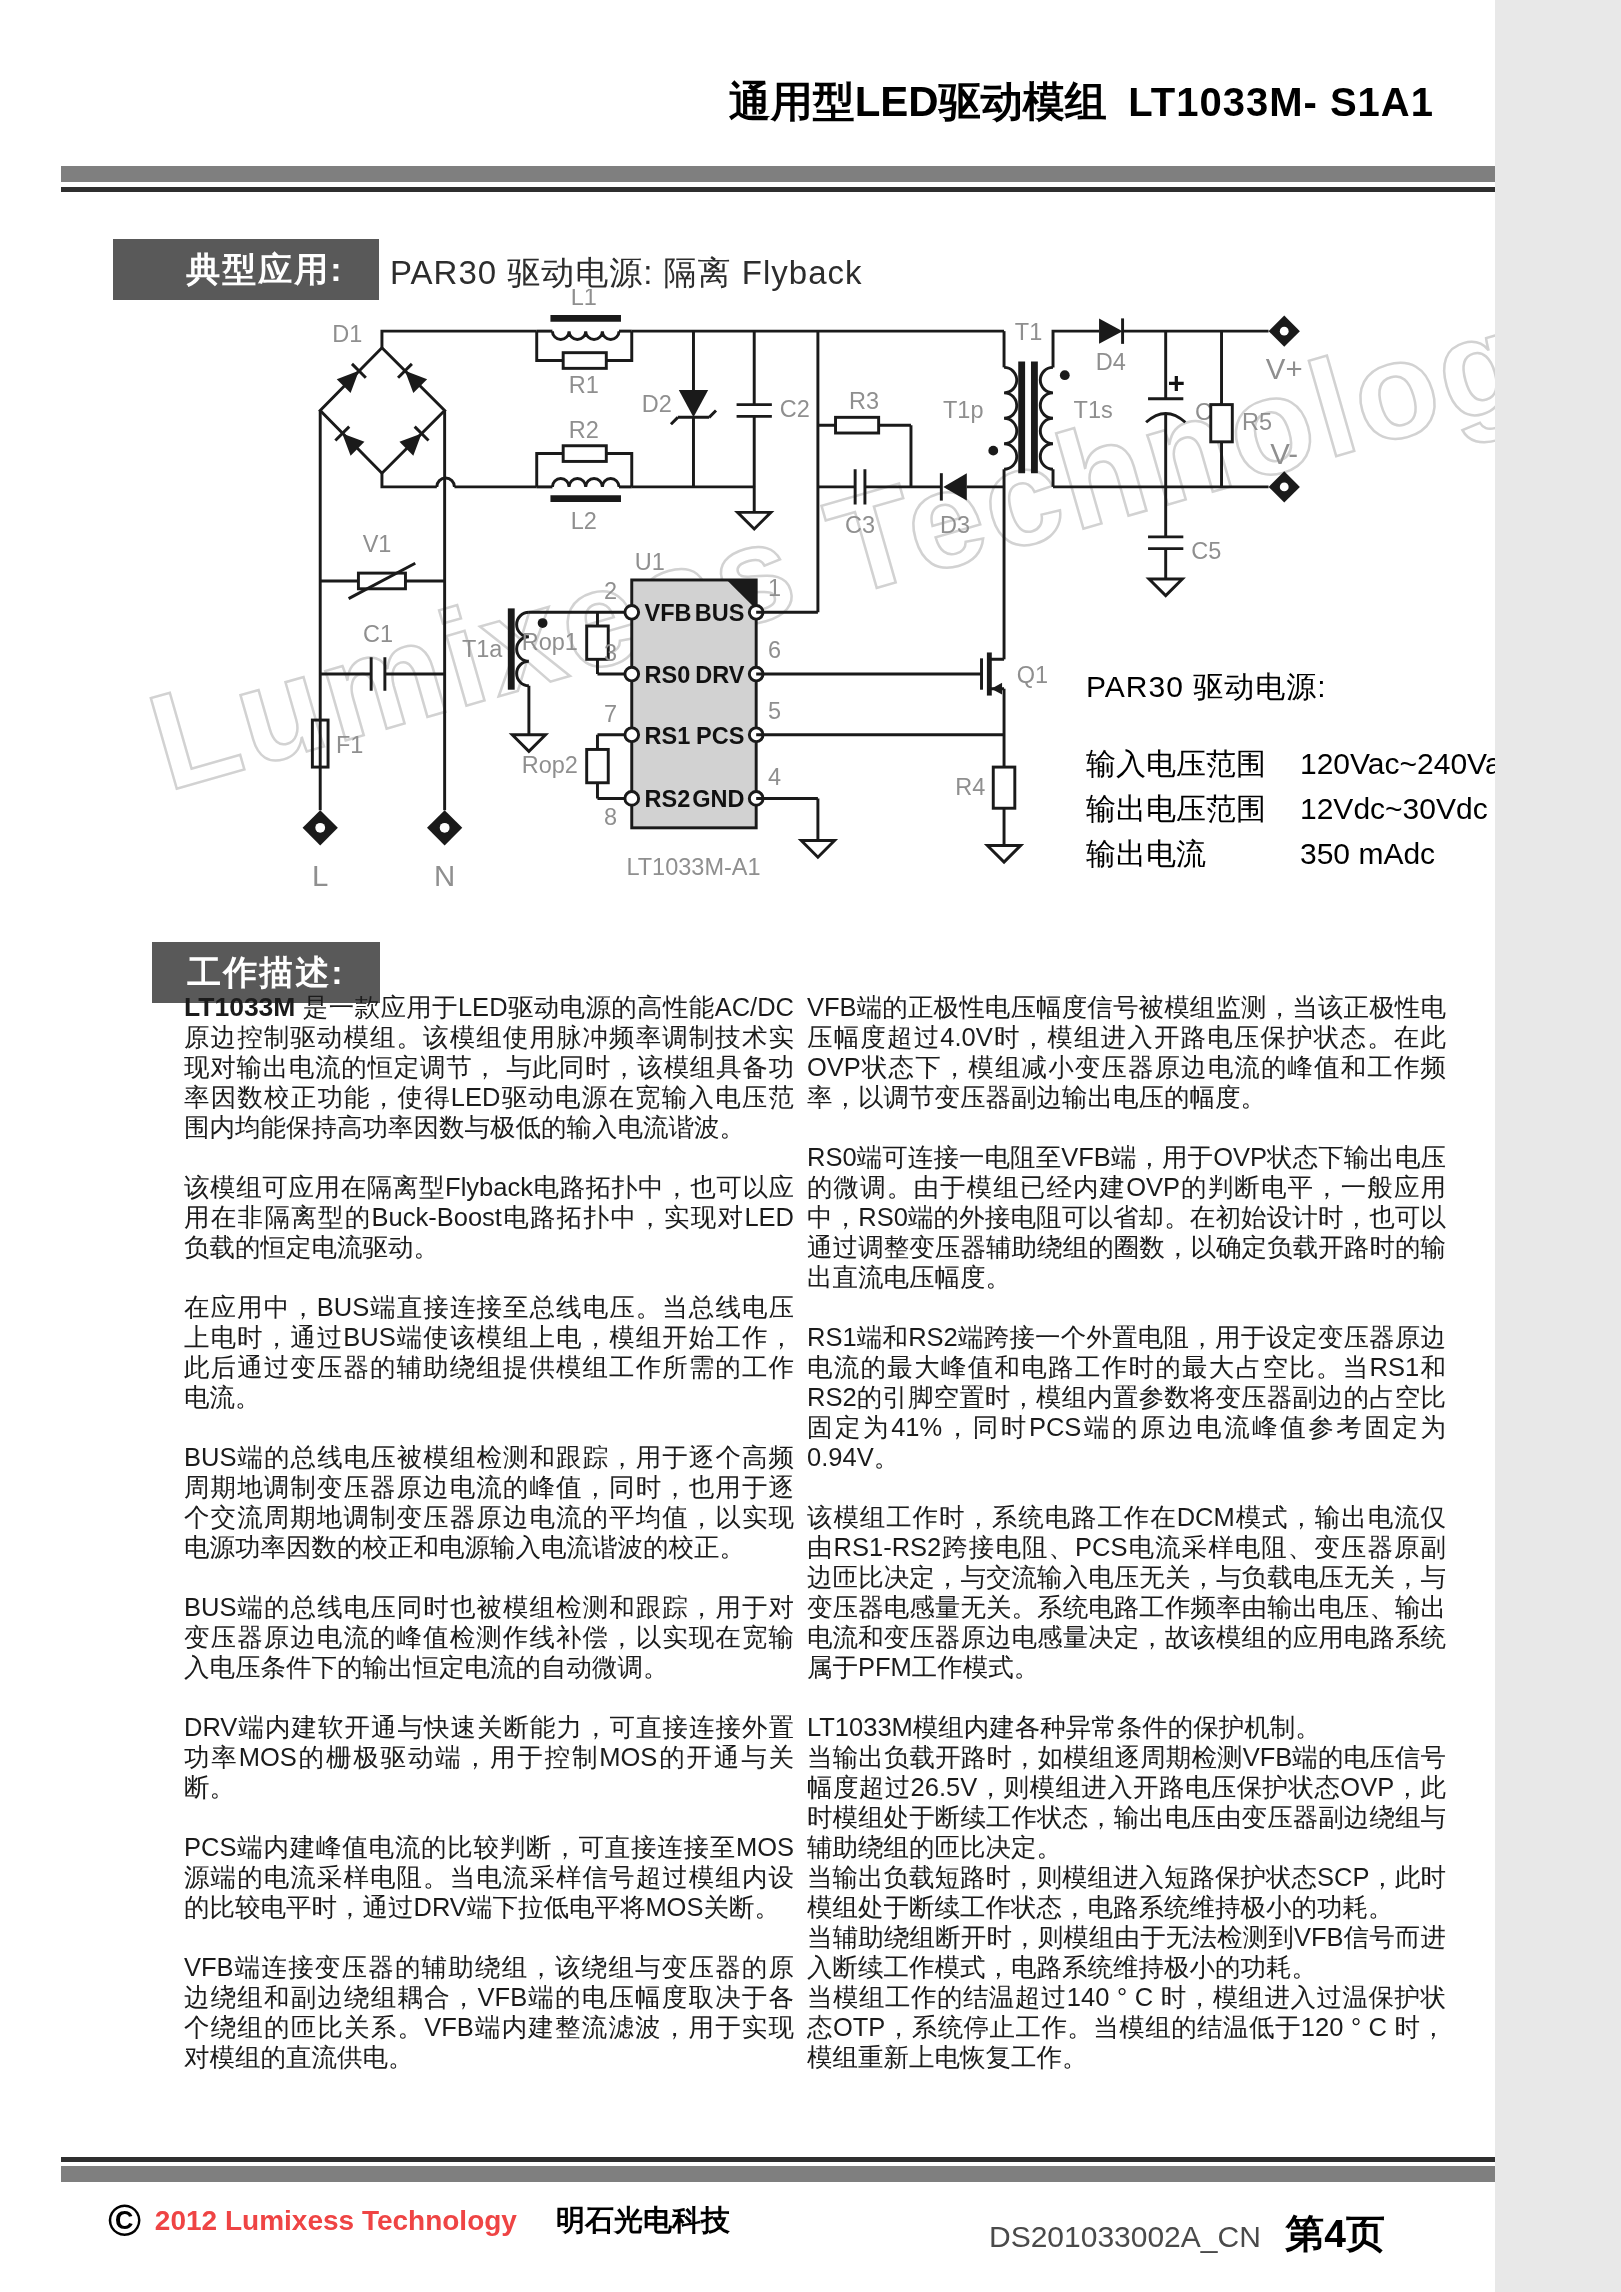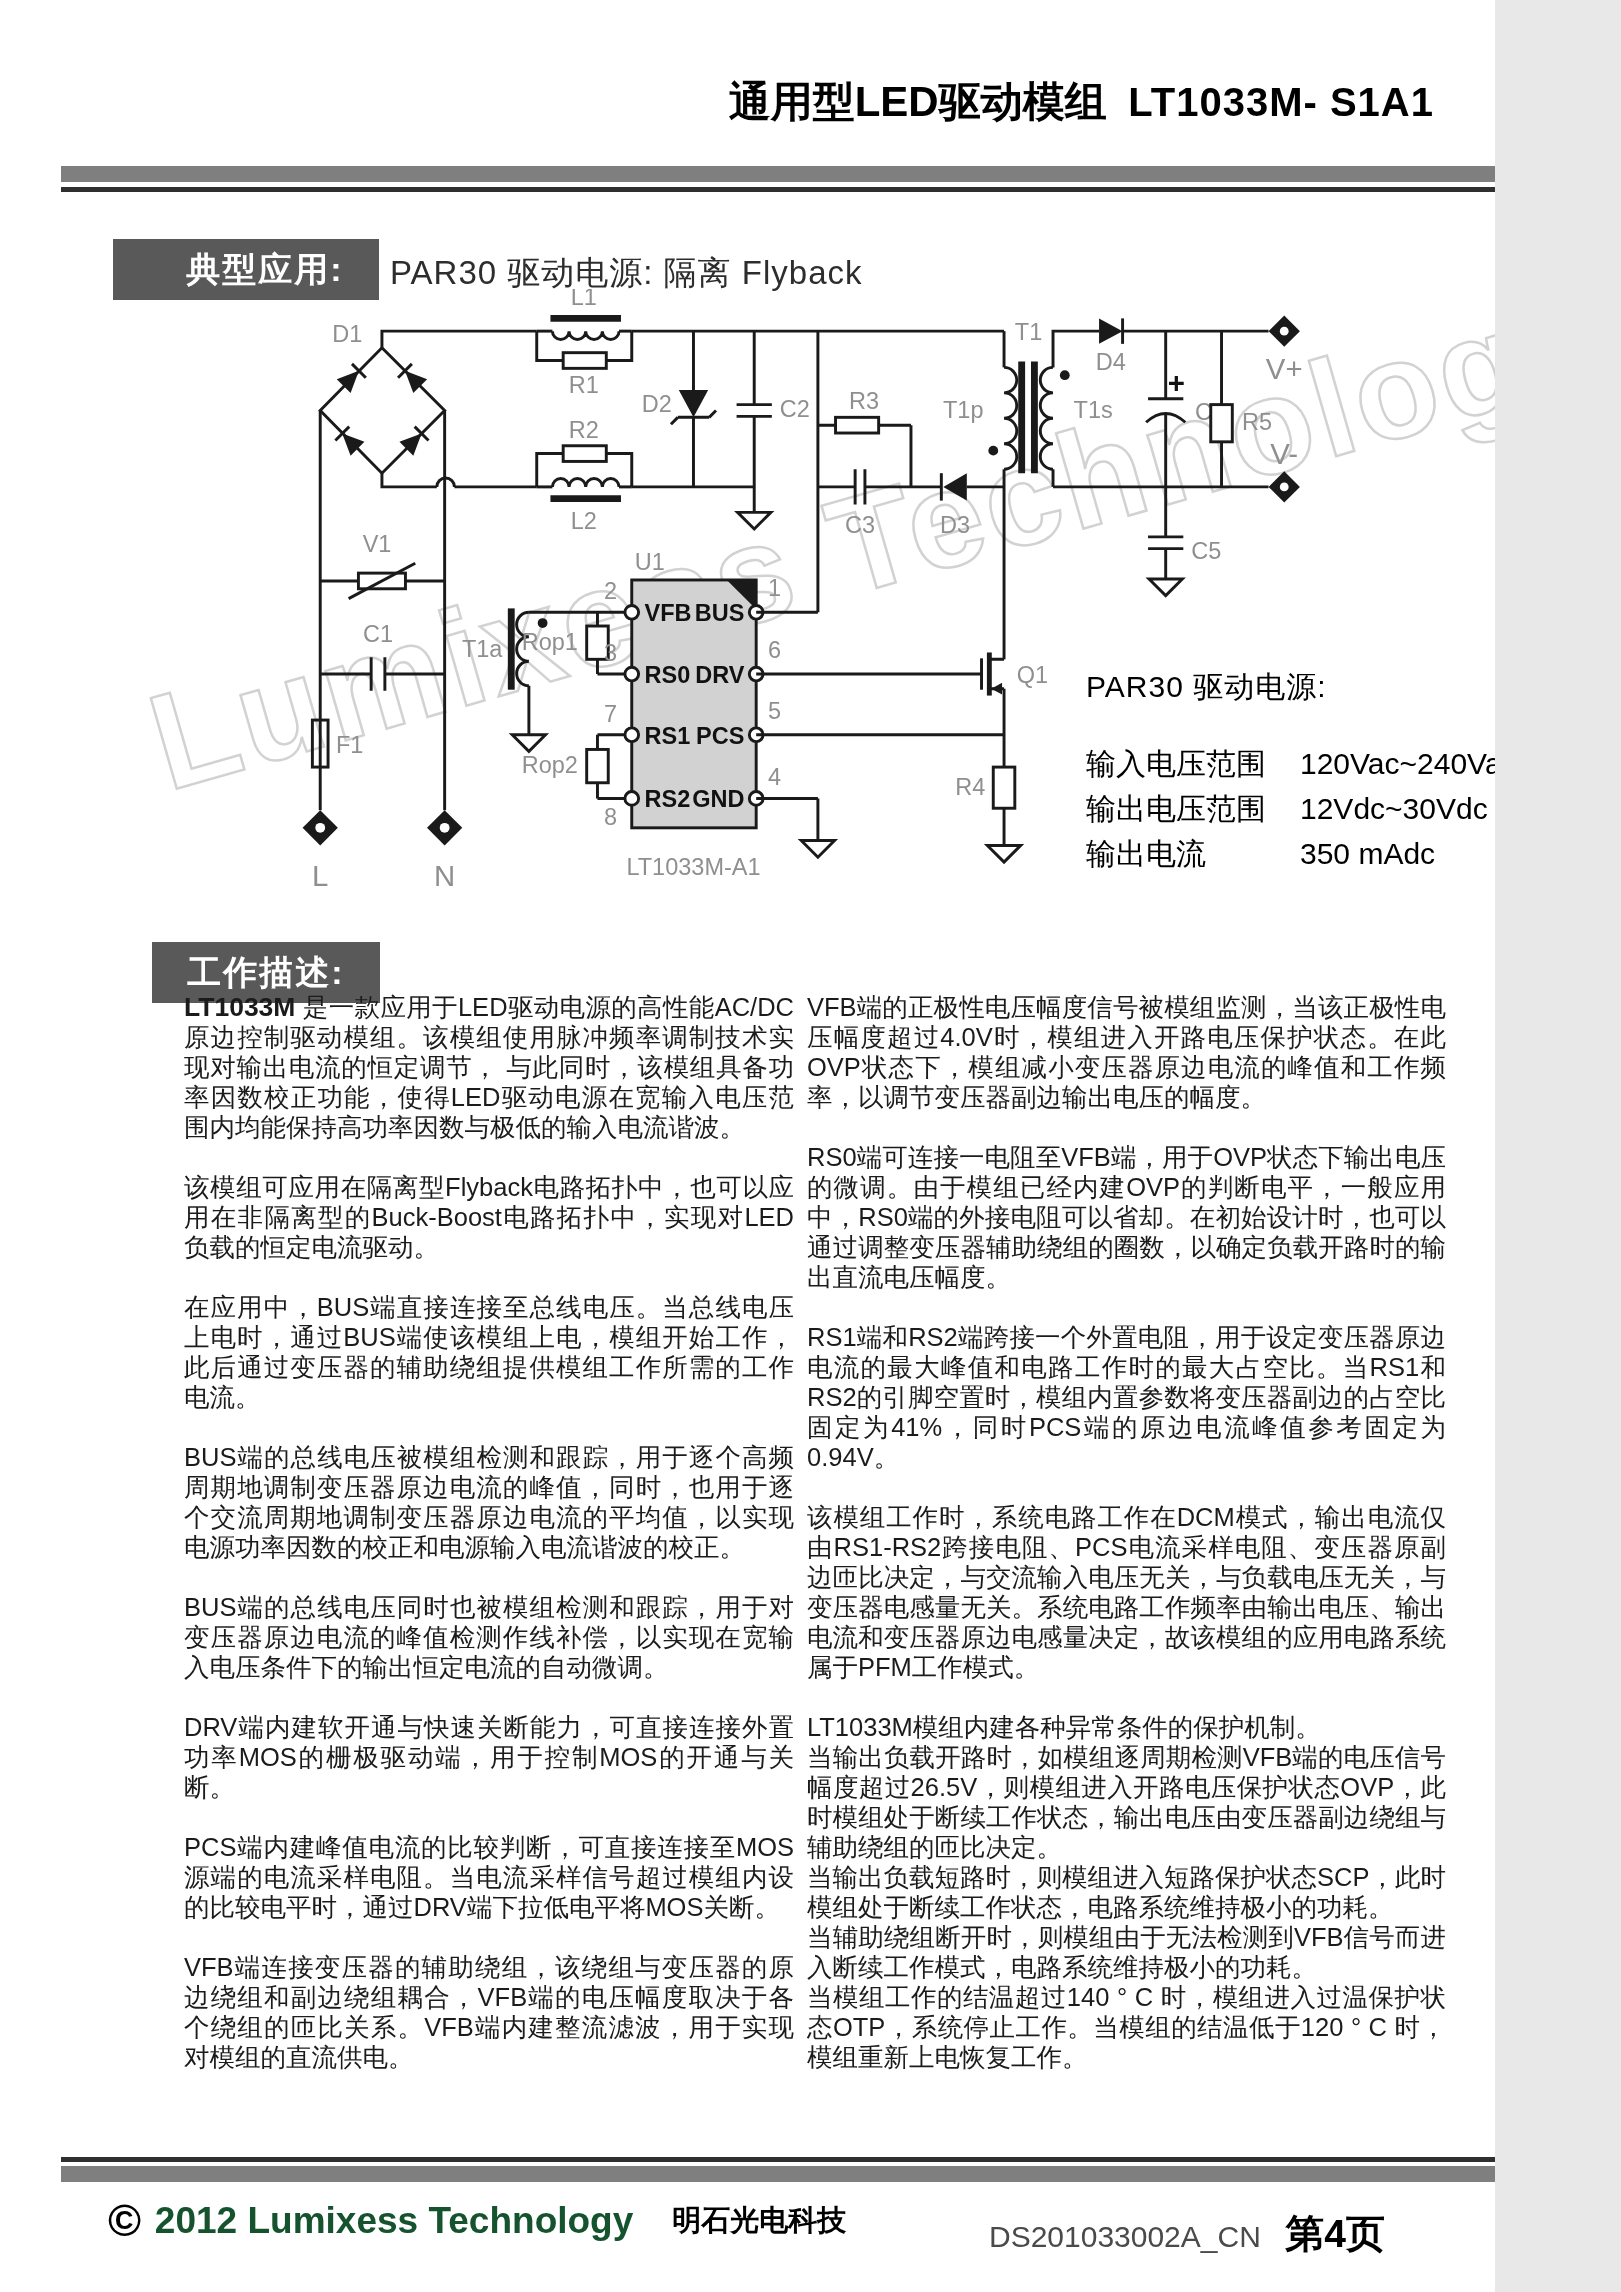--- a/index.html
+++ b/index.html
@@ -44,21 +44,21 @@
   .col-left{left:184px;width:610px;}
   .col-right{left:807px;width:639px;}
   .col p{margin:0 0 30px 0;}
   .col p.tight{margin:0;}
   .col b{font-size:26.5px;}
   
   .fline{position:absolute;left:61px;width:1502px;height:4.9px;background:#2f2f2f;top:2157px;}
   .fbar{position:absolute;left:61px;width:1502px;height:15.7px;background:#7f7f7f;top:2166px;}
   .footer-left{position:absolute;left:108px;top:2198px;display:flex;align-items:center;}
   .copy{font-size:45px;font-weight:bold;line-height:45px;margin-right:13.7px;color:#000;}
-  .fco{font-size:37px;font-weight:bold;color:#14532d;}
+  .fco{font-size:28px;font-weight:bold;color:#ef4444;}
   .fco-cn{font-size:29px;font-weight:bold;color:#000;margin-left:39px;}
   .footer-right{position:absolute;right:110px;top:2207px;white-space:nowrap;}
   .fdoc{font-size:30px;color:#4a4a4a;}
   .fpage{font-size:39px;font-weight:bold;color:#000;margin-left:20px;}
 </style>
 </head>
 <body>
 
 <div class="page">
 

